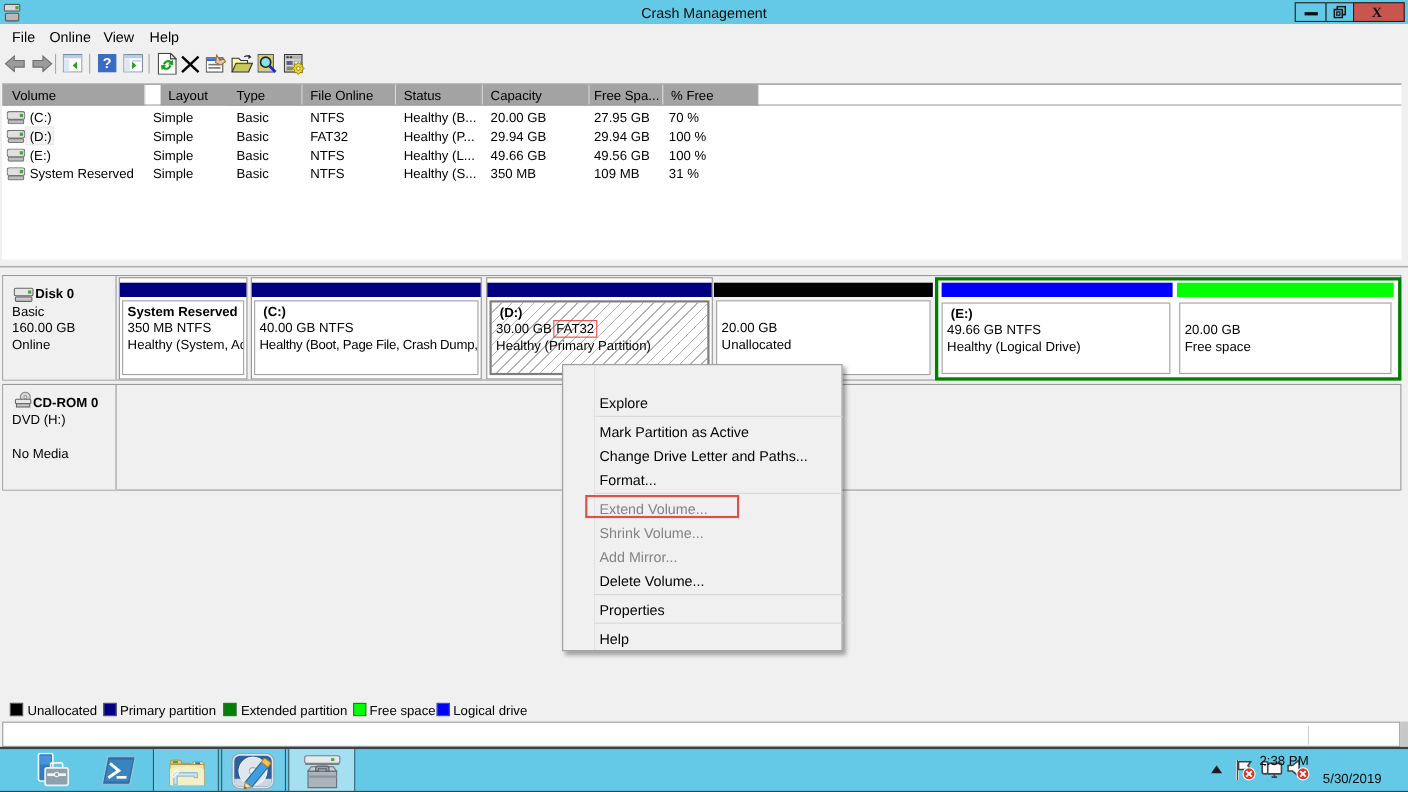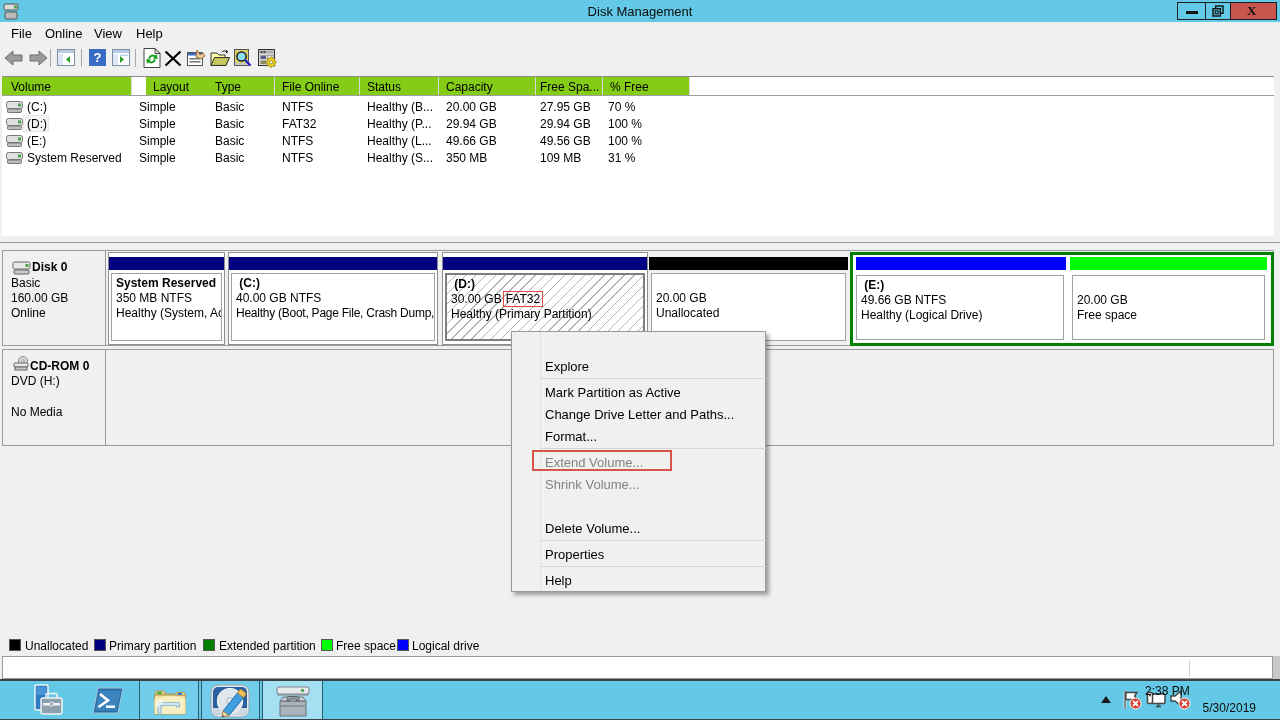--- a/index.html
+++ b/index.html
@@ -18,21 +18,21 @@
 
 #menubar { left:0; top:22px; width:1280px; height:23px; background:#F0F0F0; font-size:13px; }
 #menubar span { position:absolute; top:4px; }
 
 
 #toolbar { left:0; top:45px; width:1280px; height:26px; background:#F0F0F0; }
 .tsep { position:absolute; top:4px; width:1px; height:18px; background:#A8A8A8; }
 
 
 #listview { left:2px; top:76px; width:1272px; height:160px; background:#fff; border-top:1px solid #898989; }
-.hdrcell { position:absolute; top:0; height:19px; border-right:1px solid #D9D9D9; padding:3px 0 11px 7px; font-size:12px; background:#84cc16; white-space:nowrap; overflow:hidden; }
+.hdrcell { position:absolute; top:0; height:19px; border-right:1px solid #D9D9D9; padding:3px 0 11px 7px; font-size:12px; background:#a3a3a3; white-space:nowrap; overflow:hidden; }
 #hdrline { position:absolute; left:0; top:18px; width:1272px; height:1px; background:#9E9E9E; }
 .lrow { position:absolute; left:0; width:1272px; height:17px; }
 .lcell { position:absolute; top:2px; font-size:12px; white-space:nowrap; }
 #splitter { left:0; top:236px; width:1280px; height:7px; background:#F0F0F0; border-bottom:1px solid #9a9a9a; }
 
 .diskband { left:2px; width:1272px; background:#F0F0F0; border:1px solid #9a9a9a; }
 .leftpanel { position:absolute; left:0; top:0; width:103px; height:100%; border-right:1px solid #9a9a9a; background:#F0F0F0; }
 
 .part { position:absolute; top:1px; height:93px; background:#fff; border:1px solid #8f8f8f; }
 .pbar { position:absolute; left:0px; right:0px; top:4px; height:13px; }
@@ -55,21 +55,21 @@
 .dis { color:#838383; }
 
 
 #taskbar { left:0; top:679px; width:1280px; height:41px; background:#63C9E7; border-top:2px solid #3a4248; }
 .tkbox { position:absolute; top:681px; height:38px; border-left:1px solid #2e5a6b; border-right:1px solid #2e5a6b; }
 </style>
 </head>
 <body>
 
 <div class="abs" id="titlebar"></div>
-<div class="abs" id="title-text">Disk Management</div>
+<div class="abs" id="title-text">Crash Management</div>
 <svg class="abs" style="left:3px;top:3px" width="16" height="17" viewBox="0 0 16 17">
   <rect x="1" y="1" width="14" height="6" rx="1" fill="#d9d9d9" stroke="#555"></rect>
   <rect x="2" y="9" width="12" height="7" rx="1" fill="#b9b9b9" stroke="#555"></rect>
   <rect x="11" y="2.5" width="3" height="3" fill="#4aa34a"></rect>
 </svg>
 <div class="abs tbtn" id="btn-min"></div>
 <div class="abs tbtn" id="btn-max"></div>
 <div class="abs tbtn" id="btn-close"></div>
 <div class="abs" style="left:1186px;top:11px;width:12px;height:3px;background:#111"></div>
 <svg class="abs" style="left:1212px;top:5px" width="12" height="12" viewBox="0 0 12 12">
@@ -311,20 +311,21 @@
 <div class="abs" id="ctxmenu">
   <div class="mgutter"></div>
   <div class="mi" style="top:23px">Explore</div>
   <div class="msep" style="top:46px"></div>
   <div class="mi" style="top:49px">Mark Partition as Active</div>
   <div class="mi" style="top:71px">Change Drive Letter and Paths...</div>
   <div class="mi" style="top:93px">Format...</div>
   <div class="msep" style="top:116px"></div>
   <div class="mi dis" style="top:119px">Extend Volume...</div>
   <div class="mi dis" style="top:141px">Shrink Volume...</div>
+  <div class="mi dis" style="top:163px">Add Mirror...</div>
   <div class="mi" style="top:185px">Delete Volume...</div>
   <div class="msep" style="top:208px"></div>
   <div class="mi" style="top:211px">Properties</div>
   <div class="msep" style="top:234px"></div>
   <div class="mi" style="top:237px">Help</div>
 </div>
 <div class="abs" style="left:532px;top:450px;width:140px;height:21px;border:2px solid #d9534a"></div>
 
 <div class="abs" id="taskbar"></div>
 

